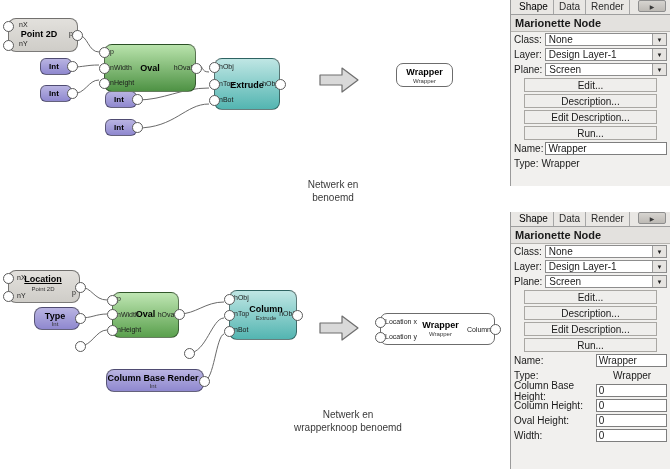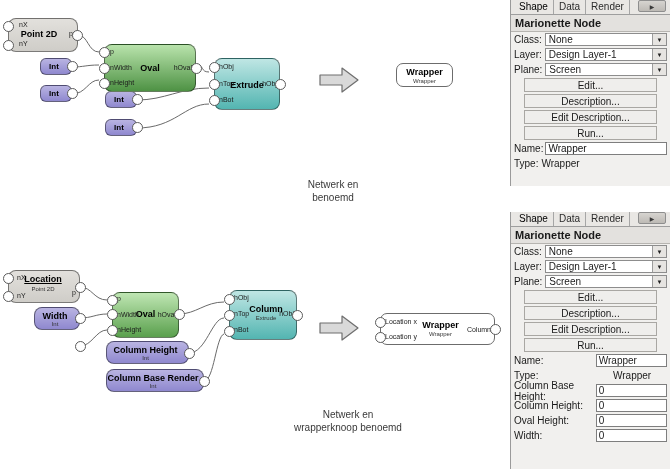--- a/index.html
+++ b/index.html
@@ -170,45 +170,40 @@
     <div class="sub" style="top:15px;font-size:6px;left:-2px;">Point 2D</div>
     <div class="plabel" style="left:8px;top:3px;">nX</div>
     <div class="plabel" style="left:8px;top:21px;">nY</div>
     <div class="plabel" style="right:3px;top:18px;">p</div>
   </div>
   <div class="port" style="left:3px;top:273px;"></div>
   <div class="port" style="left:3px;top:291px;"></div>
   <div class="port" style="left:75px;top:282px;"></div>
 
   <div class="node n-purple" style="left:34px;top:307px;width:46px;height:23px;">
-    <div class="title" style="top:3px;font-size:9px;left:-4px;">Width</div>
+    <div class="title" style="top:3px;font-size:9px;left:-4px;">Type</div>
     <div class="sub" style="top:13px;font-size:6px;left:-4px;">Int</div>
     <div class="plabel" style="right:2px;top:9px;">i</div>
   </div>
   <div class="port" style="left:75px;top:313px;"></div>
 
   <div class="port" style="left:75px;top:341px;"></div>
 
   <div class="node n-green2" style="left:112px;top:292px;width:67px;height:46px;">
     <div class="title" style="top:16px;font-size:9px;">Oval</div>
     <div class="plabel" style="left:4px;top:2px;">p</div>
     <div class="plabel" style="left:4px;top:18px;">nWidth</div>
     <div class="plabel" style="left:4px;top:33px;">nHeight</div>
     <div class="plabel" style="right:2px;top:18px;">hOval</div>
   </div>
   <div class="port" style="left:107px;top:295px;"></div>
   <div class="port" style="left:107px;top:309px;"></div>
   <div class="port" style="left:107px;top:325px;"></div>
   <div class="port" style="left:174px;top:309px;"></div>
 
-  <div class="node n-purple" style="left:106px;top:341px;width:83px;height:23px;">
-    <div class="title" style="top:3px;font-size:9px;left:-4px;">Column Height</div>
-    <div class="sub" style="top:13px;font-size:6px;left:-4px;">Int</div>
-    <div class="plabel" style="right:2px;top:9px;">i</div>
-  </div>
   <div class="port" style="left:184px;top:348px;"></div>
 
   <div class="node n-purple" style="left:106px;top:369px;width:98px;height:23px;">
     <div class="title" style="top:3px;font-size:9px;left:-4px;">Column Base Render</div>
     <div class="sub" style="top:13px;font-size:6px;left:-4px;">Int</div>
     <div class="plabel" style="right:2px;top:9px;">i</div>
   </div>
   <div class="port" style="left:199px;top:376px;"></div>
 
   <div class="node n-teal" style="left:229px;top:290px;width:68px;height:50px;">

